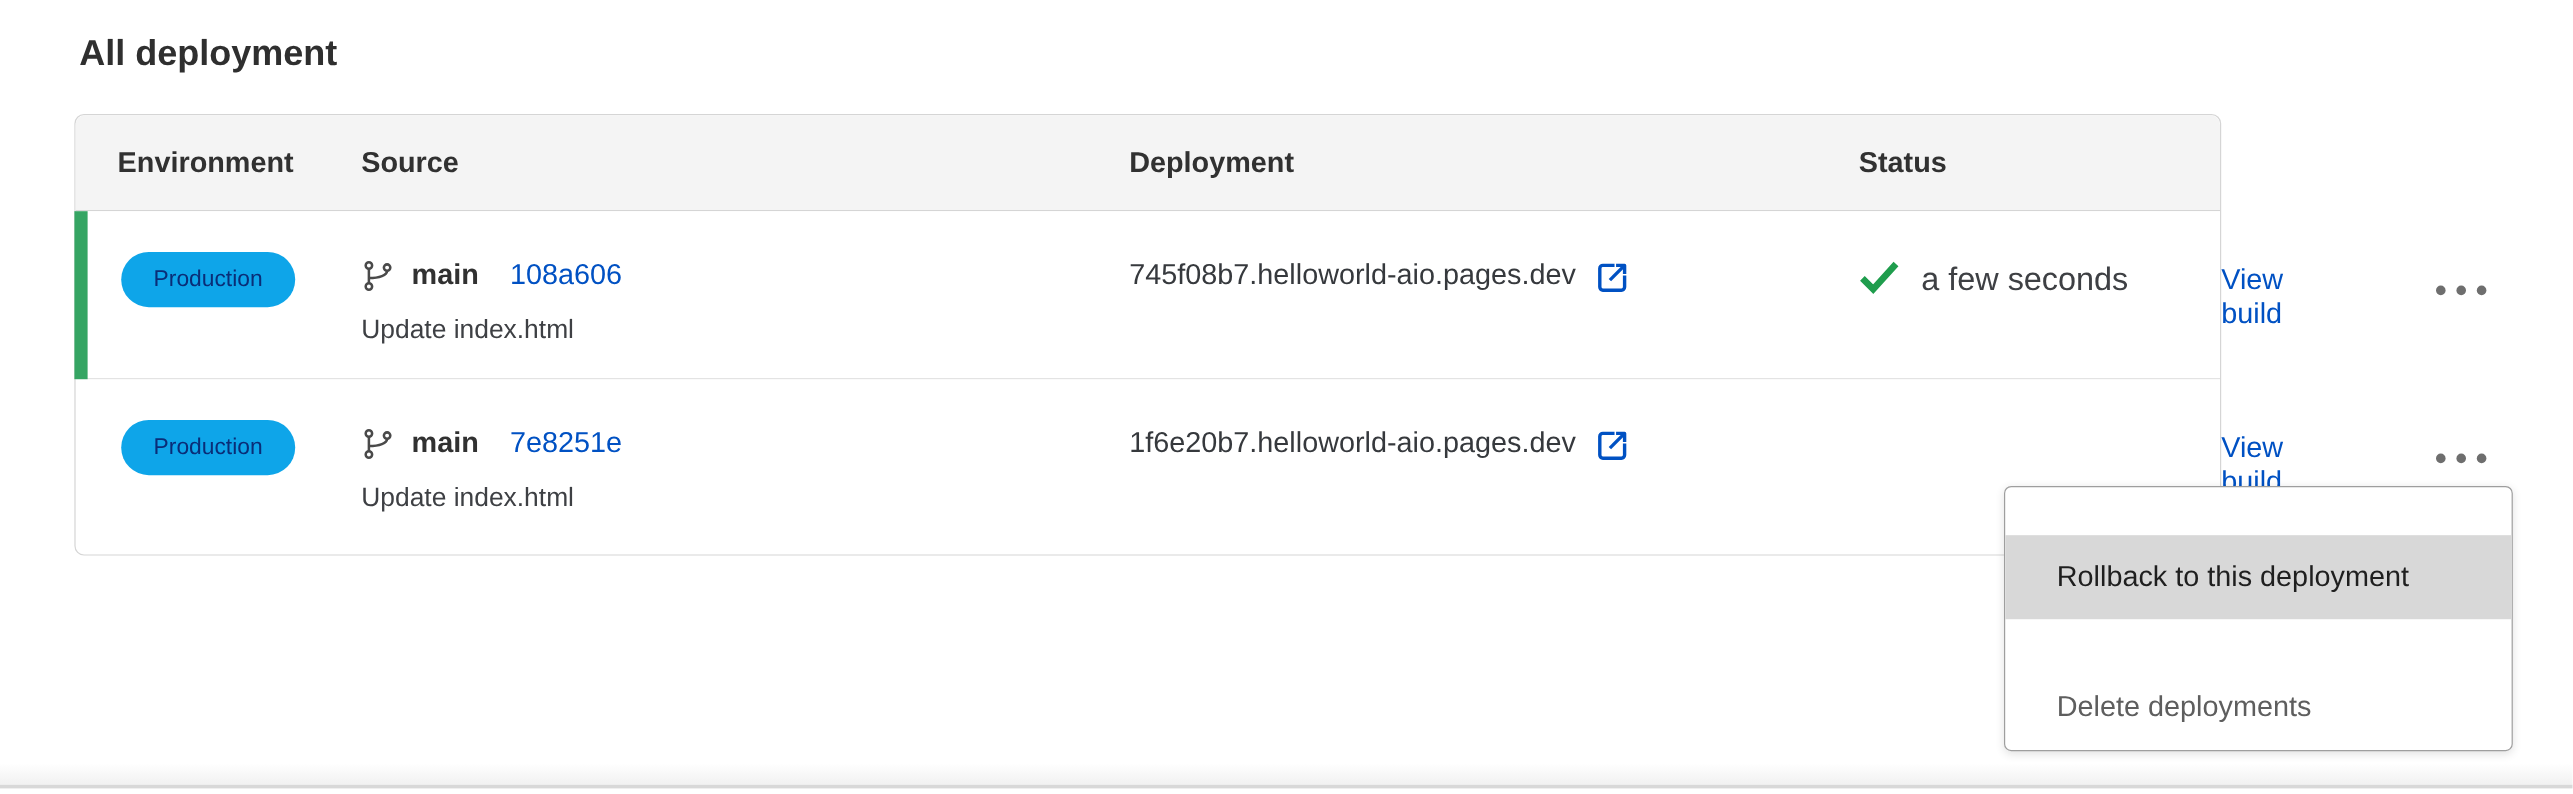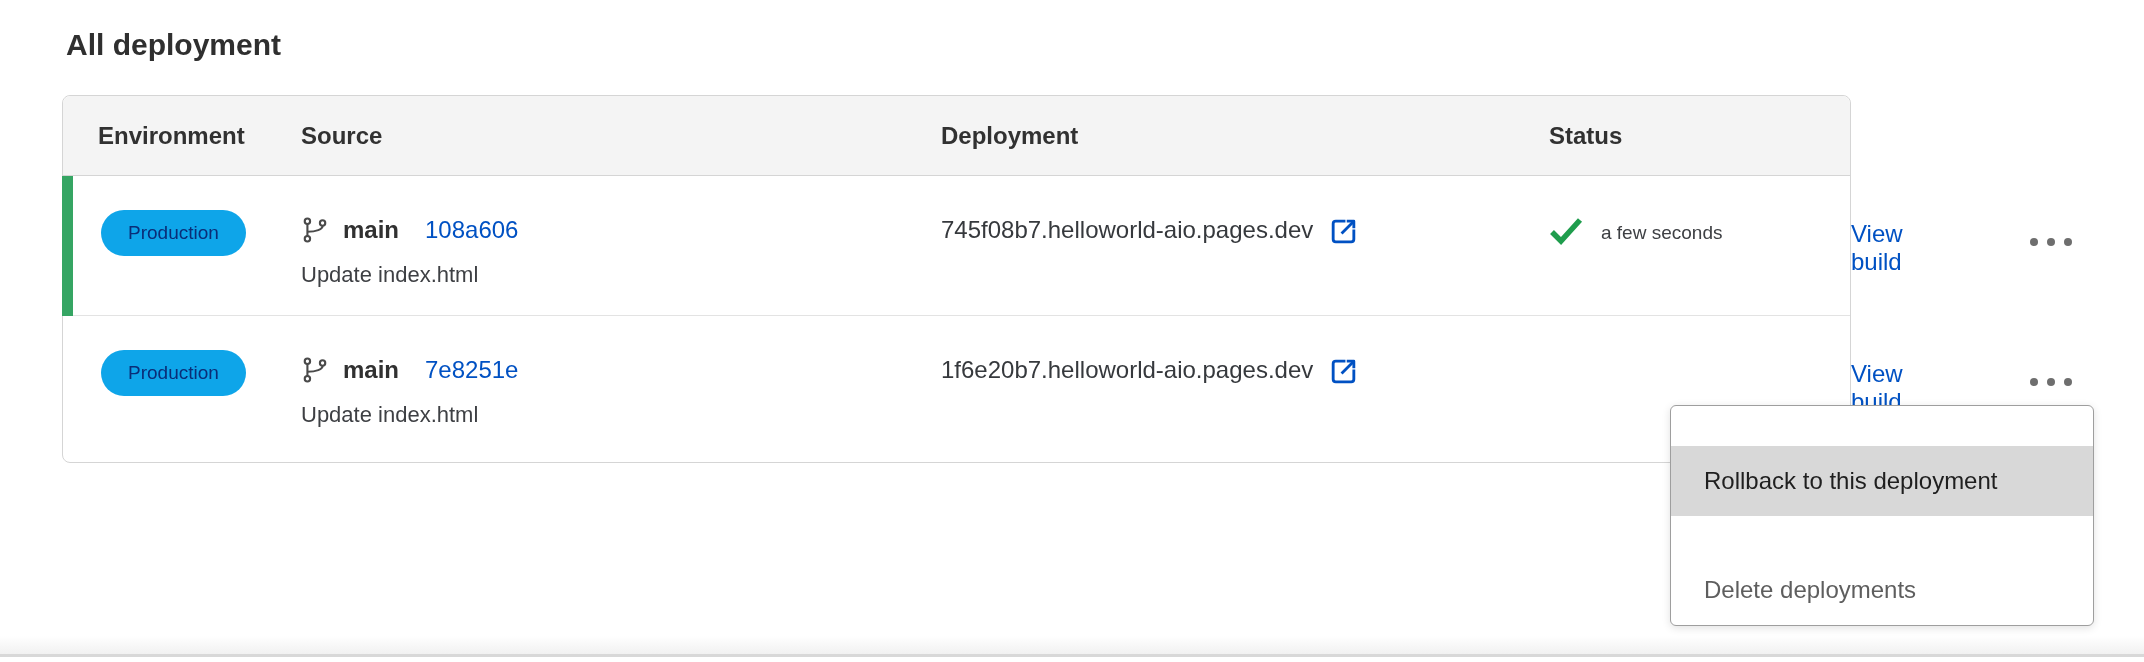--- a/index.html
+++ b/index.html
@@ -34,37 +34,37 @@
   .source-cell{position:absolute;left:238px;top:36px;}
   .source-line1{display:flex;align-items:center;gap:14px;height:36px;}
   .branch-icon{display:inline-flex;width:28px;height:28px;}
   .branch-name{font-size:24px;font-weight:700;color:#313131;}
   .commit-link{font-size:24px;color:#0051c3;text-decoration:none;margin-left:12px;cursor:pointer;}
   .commit-msg{margin-top:14px;font-size:22px;color:#3e4044;}
   .deploy-cell{position:absolute;left:878px;top:40px;display:flex;align-items:flex-start;gap:15px;}
   .deploy-url{font-size:24px;color:#36393d;}
   .ext-link{display:inline-flex;width:31px;height:31px;cursor:pointer;}
   .status-cell{position:absolute;left:1486px;top:40px;display:flex;align-items:center;gap:18px;}
-  .status-time{font-size:19px;color:#3e4044;}
+  .status-time{font-size:27px;color:#3e4044;}
   .view-build{
     position:absolute;left:1788px;top:44px;font-size:24px;color:#0051c3;text-decoration:none;cursor:pointer;
   }
   .kebab{
     position:absolute;left:1948px;top:46px;width:80px;height:40px;
     display:flex;align-items:center;justify-content:center;gap:9px;cursor:pointer;
   }
   .kebab i{width:8px;height:8px;border-radius:50%;background:#6e6e6e;display:block;}
   
   .menu{
     position:absolute;left:1670px;top:405px;width:424px;height:221px;z-index:5;
     background:#ffffff;border:1px solid #9e9e9e;border-radius:6px;box-sizing:border-box;
     display:flex;flex-direction:column;overflow:hidden;box-shadow:0 2px 8px rgba(0,0,0,0.12);
   }
   .menu-item{
-    flex:1;display:flex;align-items:center;padding-left:33px;font-size:24px;color:#5e5e5e;cursor:pointer;margin-top:40px;
+    flex:1;display:flex;align-items:center;padding-left:43px;font-size:24px;color:#5e5e5e;cursor:pointer;margin-top:40px;
   }
   .menu-item.highlighted{background:#d8d8d8;color:#1f1f1f;}
   
   .bottom-fade{
     position:absolute;left:0;top:636px;width:2144px;height:18px;
     background:linear-gradient(#ffffff,#f1f1f1);
   }
   .bottom-line{position:absolute;left:0;top:654px;width:2144px;height:3px;background:#d8d8d8;}
 </style>
 </head>

